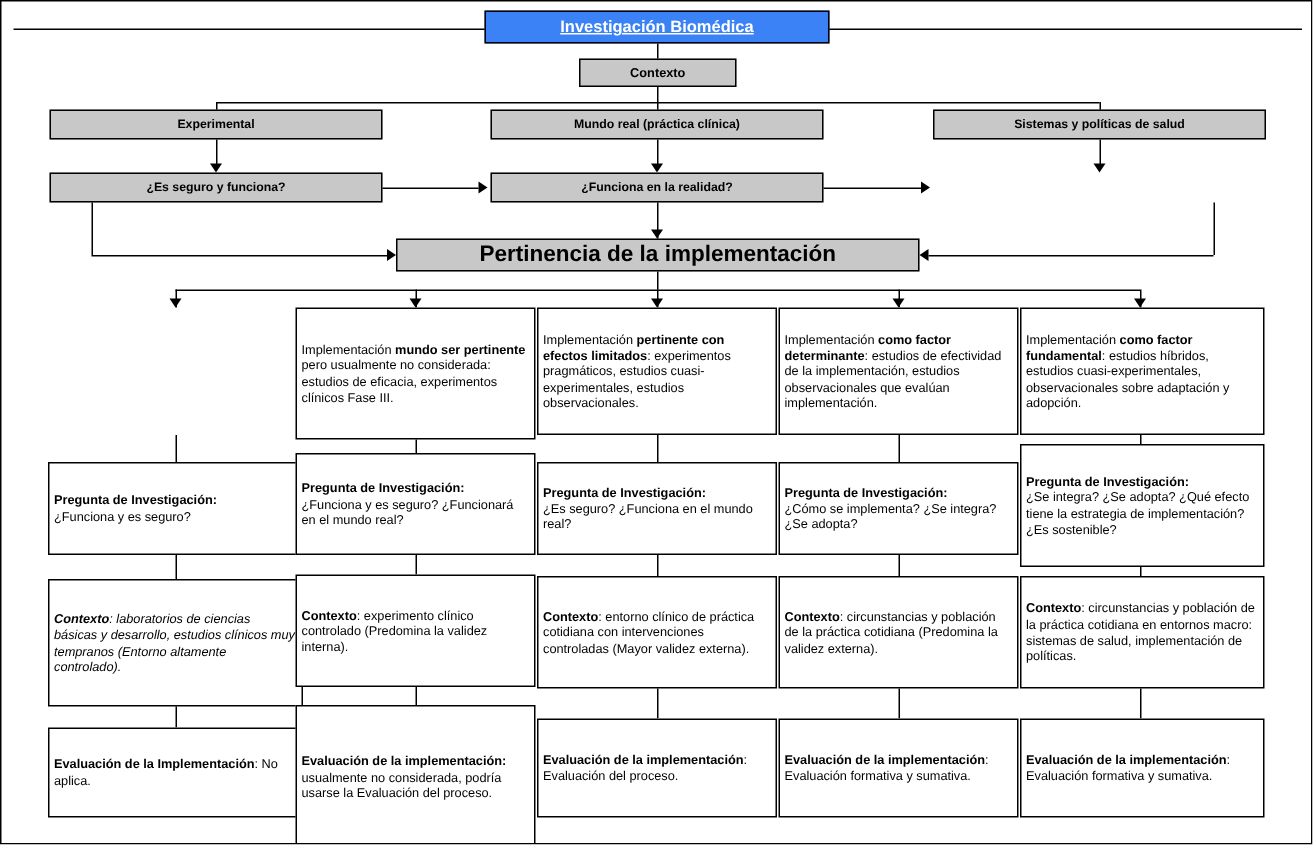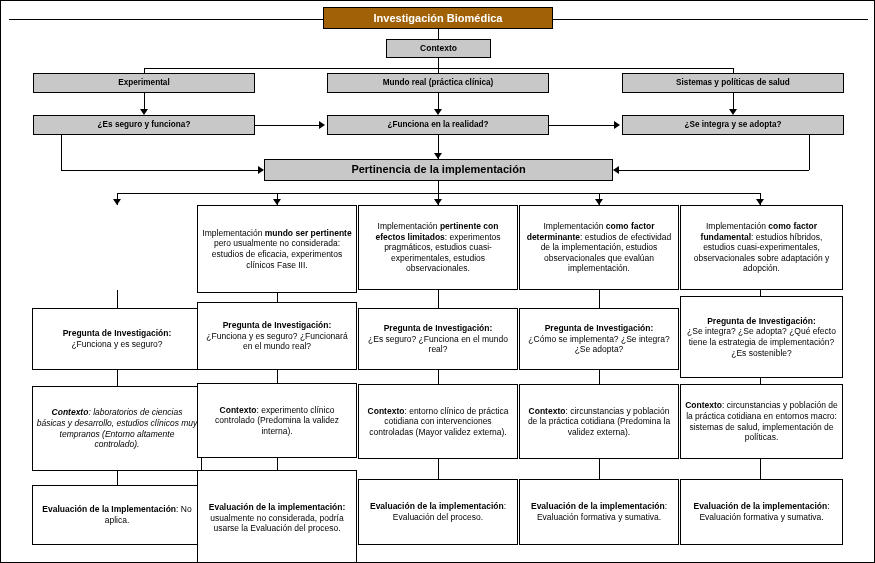--- a/index.html
+++ b/index.html
@@ -17,41 +17,42 @@
     background: #ffffff;
     border: 1px solid #000;
     box-sizing: border-box;
     overflow: hidden;
   }
   .node {
     position: absolute;
     box-sizing: border-box;
     border: 1px solid #000;
     background: #ffffff;
-    text-align: center;
+    text-align: left;
     font-size: 8.5px;
     line-height: 1.25;
     color: #000;
     display: flex;
     align-items: center;
     justify-content: center;
     padding: 2px 3px;
   }
   .title-bar {
     position: absolute;
-    background: #a16207;
+    background: #3b82f6;
     color: #ffffff;
     font-weight: bold;
     font-size: 11px;
     text-align: right;
     display: flex;
     align-items: center;
     justify-content: center;
     border: 1px solid #000;
     box-sizing: border-box;
+    text-decoration: underline;
   }
   .grey {
     background: #c8c8c8;
   }
   .bold {
     font-weight: bold;
   }
   .col-head {
     font-size: 8.2px;
   }
@@ -112,28 +113,27 @@
 
   <div class="line v" style="left:143px; top:92px; height:18px;"></div>
   <div class="arrow-down" style="left:139px; top:108px;"></div>
   <div class="line v" style="left:437px; top:92px; height:18px;"></div>
   <div class="arrow-down" style="left:433px; top:108px;"></div>
   <div class="line v" style="left:732px; top:92px; height:18px;"></div>
   <div class="arrow-down" style="left:728px; top:108px;"></div>
 
   <div class="node grey bold col-head" style="left:32px; top:114px; width:222px; height:20px;">¿Es seguro y funciona?</div>
   <div class="node grey bold col-head" style="left:326px; top:114px; width:222px; height:20px;">¿Funciona en la realidad?</div>
-  <div class="node grey bold col-head" style="left:621px; top:114px; width:222px; height:20px;">¿Se integra y se adopta?</div>
 
   <div class="line h" style="left:254px; top:124px; width:64px;"></div>
   <div class="arrow-right" style="left:318px; top:120px;"></div>
   <div class="line h" style="left:548px; top:124px; width:65px;"></div>
   <div class="arrow-right" style="left:613px; top:120px;"></div>
 
-  <div class="node grey bold" style="left:263px; top:158px; width:349px; height:22px; font-size:11px;">Pertinencia de la implementación</div>
+  <div class="node grey bold" style="left:263px; top:158px; width:349px; height:22px; font-size:15px;">Pertinencia de la implementación</div>
 
   <div class="line v" style="left:60px; top:134px; height:35px;"></div>
   <div class="line h" style="left:60px; top:169px; width:197px;"></div>
   <div class="arrow-right" style="left:257px; top:165px;"></div>
 
   <div class="line v" style="left:437px; top:134px; height:24px;"></div>
   <div class="arrow-down" style="left:433px; top:152px;"></div>
 
   <div class="line v" style="left:808px; top:134px; height:35px;"></div>
   <div class="line h" style="left:618px; top:169px; width:190px;"></div>

